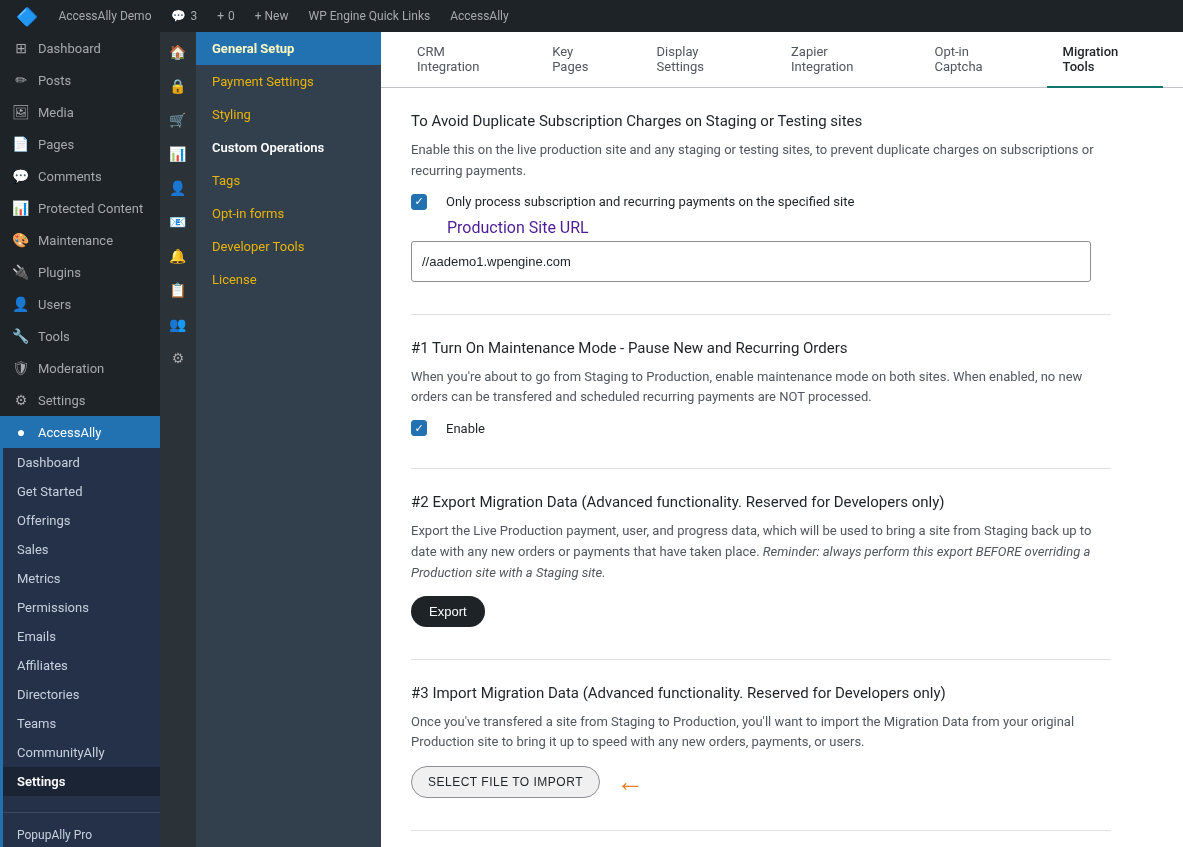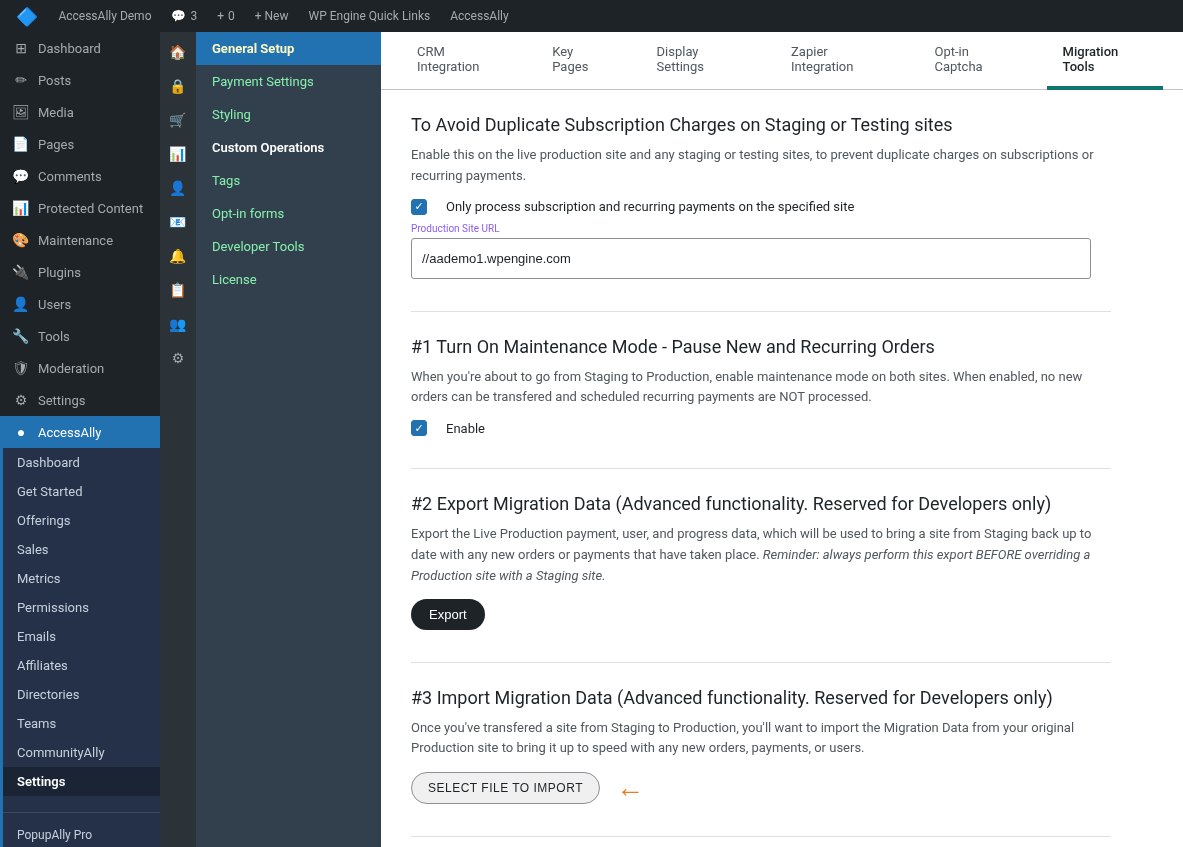--- a/index.html
+++ b/index.html
@@ -65,58 +65,58 @@
     }
 
     
     .plugin-sidebar {
       width: 185px;
       background: #32404e;
       flex-shrink: 0;
       overflow-y: auto;
     }
     .plugin-sidebar-item {
-      display: block; padding: 9px 16px; color: #86efac; font-size: 13px; cursor: pointer;
+      display: block; padding: 9px 16px; color: #eab308; font-size: 13px; cursor: pointer;
     }
     .plugin-sidebar-item.active { color: #fff; font-weight: 600; }
     .plugin-sidebar-header {
       padding: 9px 16px; background: #2271b1; color: #fef9c3; font-size: 13px; font-weight: 700;
     }
 
     
     .main-content { flex: 1; overflow-y: auto; background: #fff; }
 
     
     .tabs-bar {
       display: flex; border-bottom: 1px solid #c3c4c7; background: #fff;
       padding: 0 20px; gap: 16px; flex-shrink: 0;
     }
     .tab {
       padding: 12px 16px; font-size: 13px; cursor: pointer; color: #50575e; border-bottom: 2px solid transparent; margin-bottom: -1px;
     }
-    .tab.active { color: #1d2327; border-bottom: 4px solid #0f766e; font-weight: 500; }
+    .tab.active { color: #1d2327; border-bottom: 2px solid #0f766e; font-weight: 500; }
 
     
     .content-area { padding: 24px 30px; max-width: 760px; }
 
     .section { margin-bottom: 32px; }
-    .section-title { font-size: 18px; font-weight: 400; color: #1d2327; margin-bottom: 10px; }
+    .section-title { font-size: 15px; font-weight: 400; color: #1d2327; margin-bottom: 10px; }
     .section-desc { font-size: 13px; color: #50575e; line-height: 1.6; margin-bottom: 12px; }
     .section-desc .reminder { font-style: italic; }
 
     .checkbox-row { display: flex; align-items: center; gap: 19px; margin-bottom: 8px; }
     .checkbox-checked {
       width: 16px; height: 16px; background: #2271b1; border: 1px solid #2271b1;
       border-radius: 3px; display: flex; align-items: center; justify-content: center;
       flex-shrink: 0; cursor: pointer;
     }
     .checkbox-checked::after { content: '✓'; color: #fff; font-size: 11px; }
     .checkbox-label { font-size: 13px; color: #1d2327; }
 
-    .field-label { font-size: 10px; color: #8b5cf6; margin-bottom: 4px; }
+    .field-label { font-size: 16px; color: #4c1d95; margin-bottom: 4px; margin-left: 36px; }
     .text-input {
       width: 100%; padding: 12px 10px; border: 1px solid #8c8f94; border-radius: 3px;
       font-size: 13px; color: #1d2327; background: #fff;
     }
 
     .btn-dark {
       background: #1d2327; color: #fff; border: none; padding: 8px 18px;
       border-radius: 20px; font-size: 13px; cursor: pointer; font-weight: 500;
     }
 

